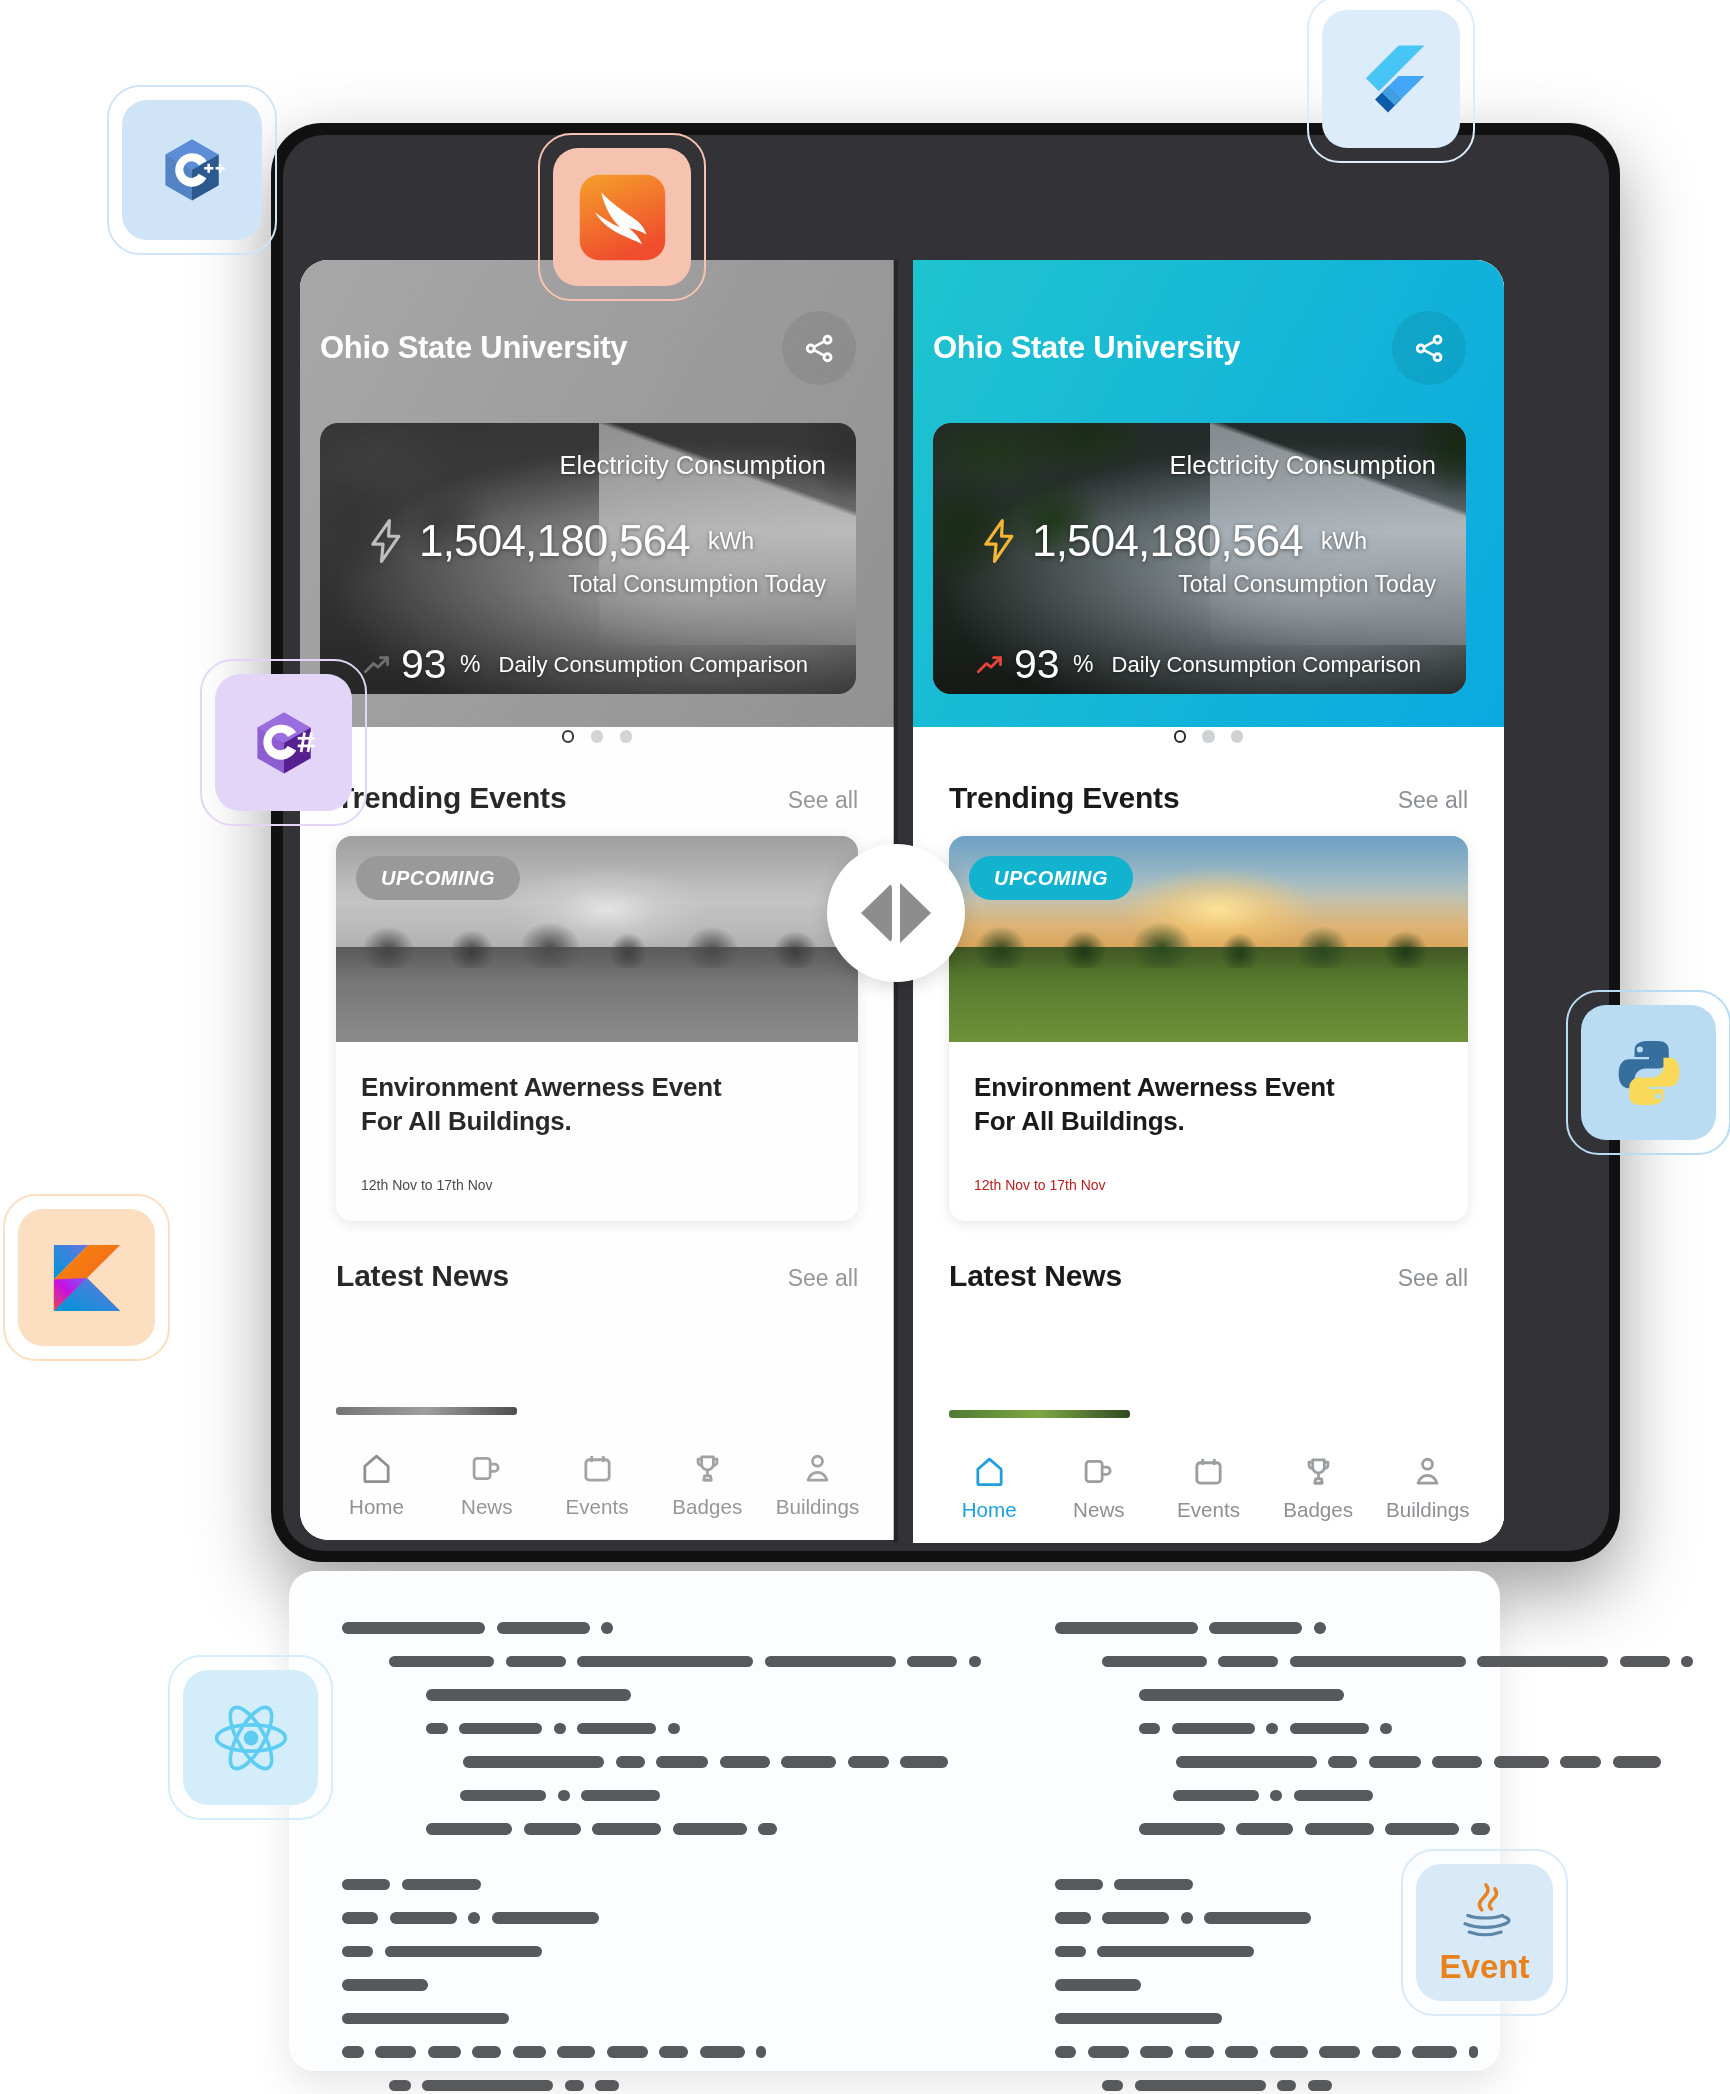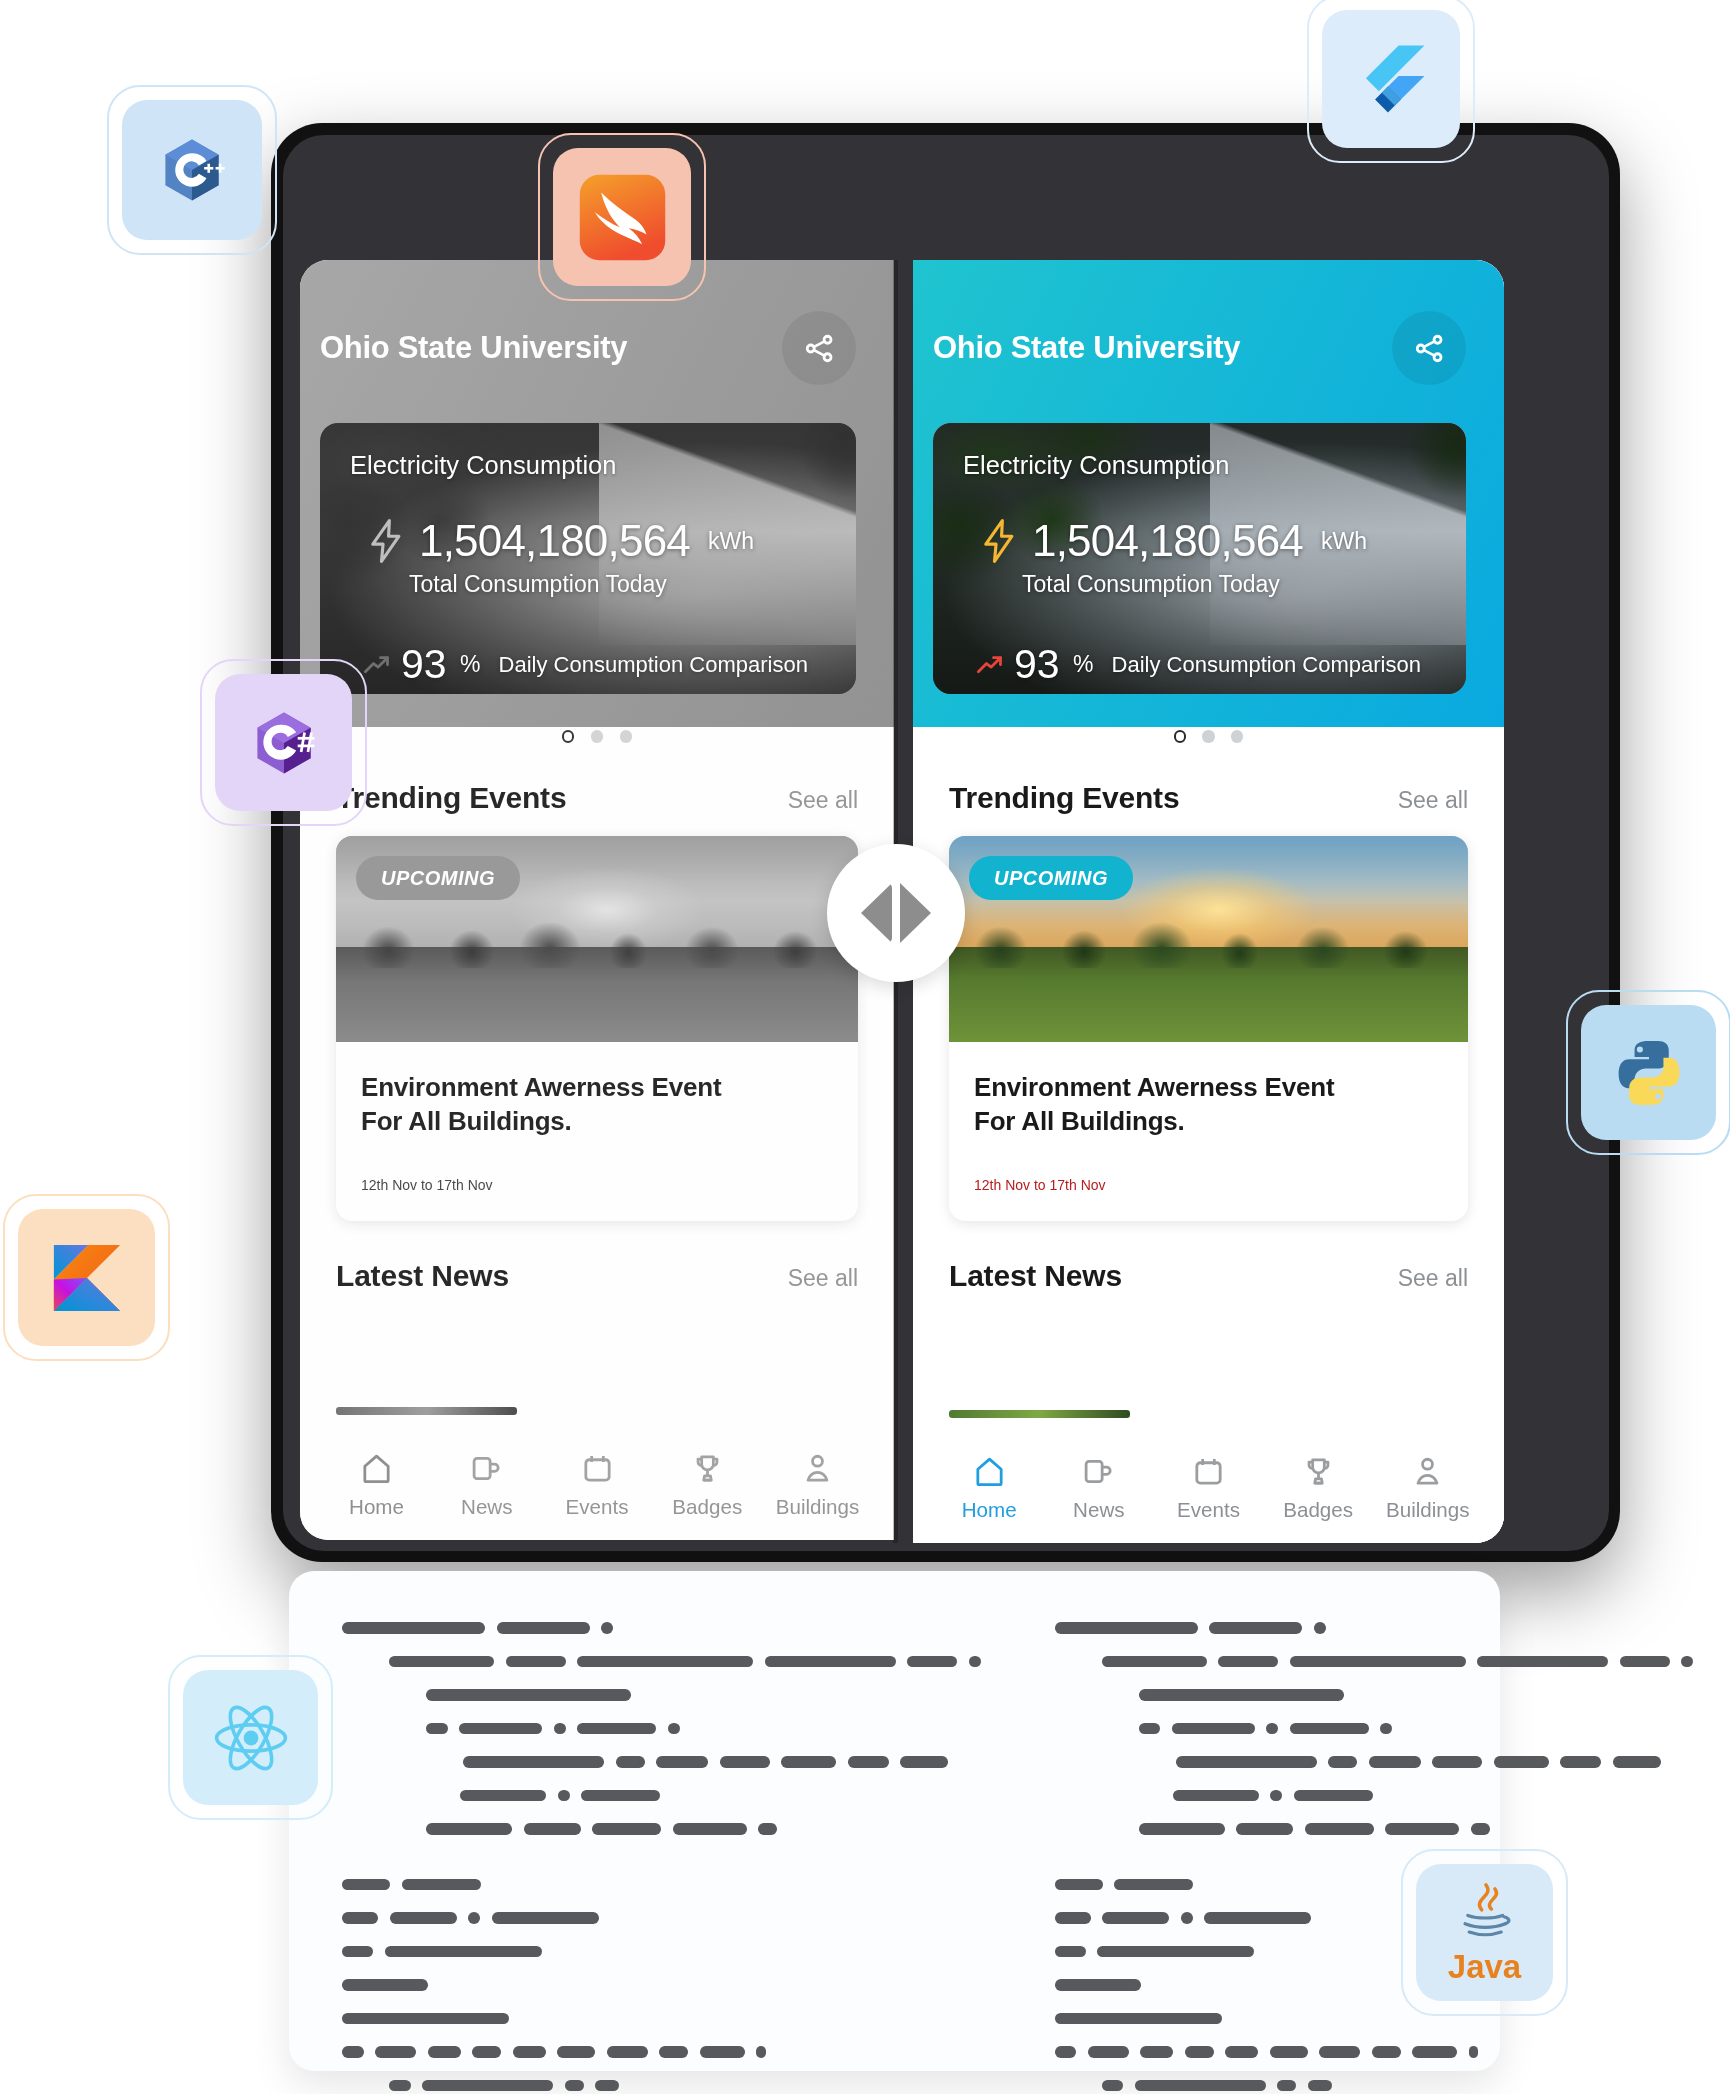--- a/index.html
+++ b/index.html
@@ -71,21 +71,21 @@
   }
   .share-btn {
     width: 74px; height: 74px; border-radius: 50%;
     background: rgba(0,0,0,0.075);
     display: flex; align-items: center; justify-content: center;
     flex: 0 0 auto;
   }
   .share-btn svg { width: 35px; height: 35px; }
 
   
-  .stat-wrap { position: relative; padding: 38px 0 0 0; }
+  .stat-wrap { position: relative; padding: 38px 0 0 0; text-align: right; }
   .stat-card {
     position: relative;
     height: 271px;
     border-radius: 18px;
     overflow: hidden;
     background: #f3f3f3;
     display: flex; flex-direction: column;
     justify-content: flex-start;
     padding: 28px 0 0 0;
   }
@@ -840,18 +840,18 @@
           <path d="M52 4c6 8 2 13-3 18-6 6-9 11-3 18"></path>
           <path d="M65 10c5 7 1 11-3 15-5 5-7 9-2 14"></path>
         </g>
         <g fill="none" stroke="#5c86a8" stroke-width="4.6" stroke-linecap="round">
           <path d="M26 48c14 5 36 5 50 0"></path>
           <path d="M22 60c18 7 40 7 58 0"></path>
           <path d="M28 72c14 5 32 5 46 0"></path>
           <path d="M78 50c8 2 10 7 2 10"></path>
         </g>
       </svg>
-      <div class="java-wordmark">Java</div>
+      <div class="java-wordmark">Event</div>
     </div>
   </div>
 
 </div>
 
 
 </body></html>

